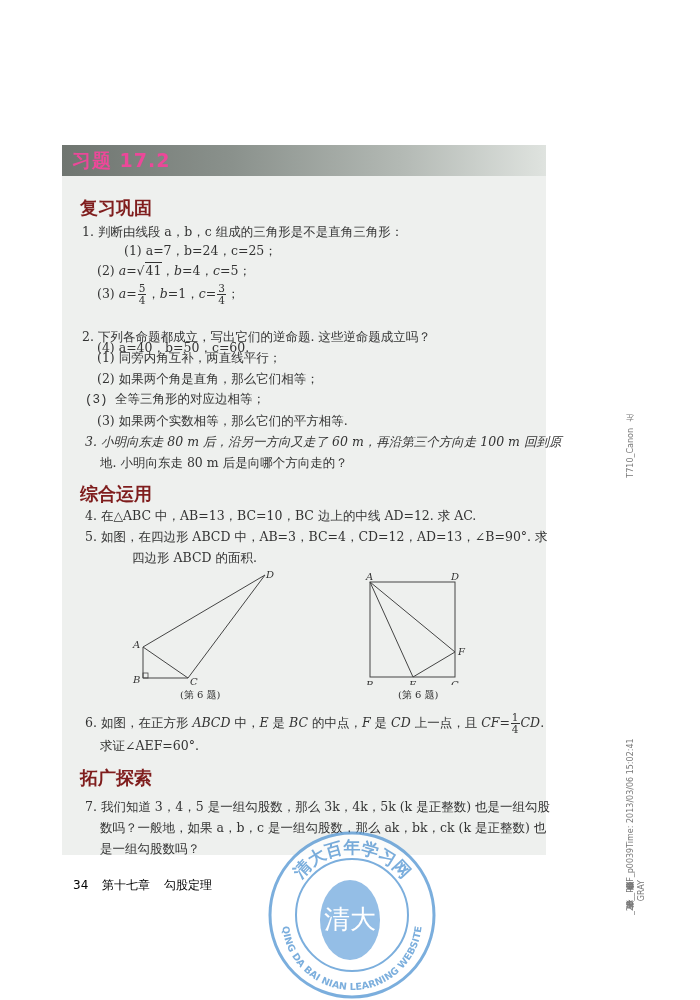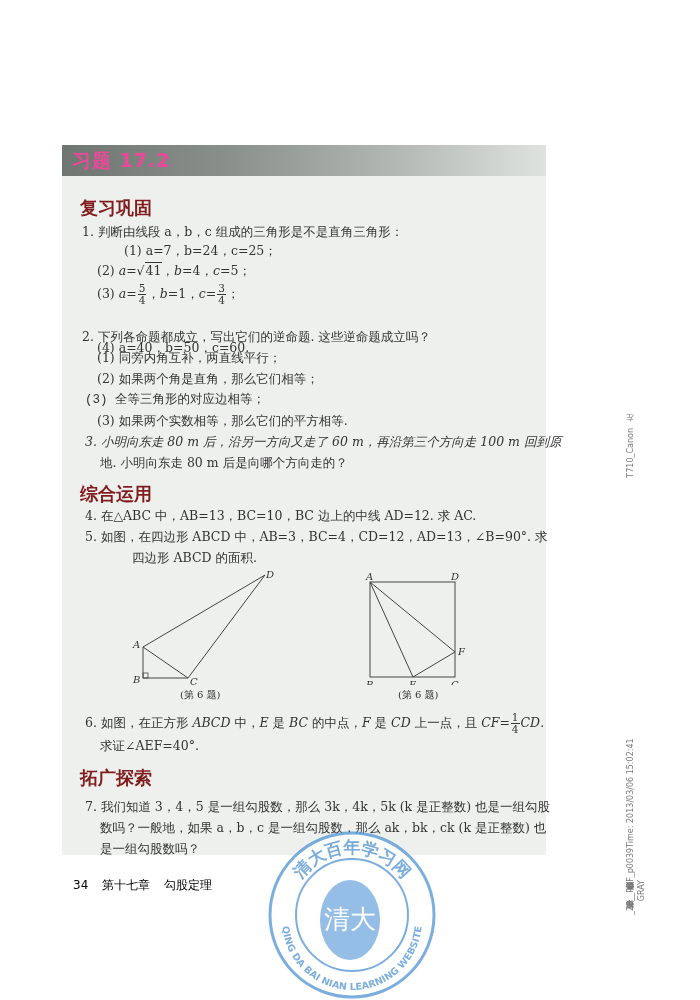--- a/index.html
+++ b/index.html
@@ -107,21 +107,21 @@
     <text x="91" y="118">C</text>
     <text x="98" y="85">F</text>
   </svg>
 </div>
 <div class="caption" style="left:398px;top:688px;">(第 6 题)</div>
 
 <div class="line" style="left:85px;top:712px;">6. 如图，在正方形 <i class="v">ABCD</i> 中，<i class="v">E</i> 是 <i class="v">BC</i> 的中点，<i class="v">F</i> 是 <i class="v">CD</i> 上一点，且 <i class="v">CF</i>=<span class="frac">
       <span class="num">1</span>
       <span>4</span>
     </span><i class="v">CD</i>.</div>
-<div class="line" style="left:100px;top:738px;">求证∠AEF=40°.</div>
+<div class="line" style="left:100px;top:738px;">求证∠AEF=60°.</div>
 
 <div class="section-head" style="left:80px;top:766px;">拓广探索</div>
 
 <div class="line" style="left:85px;top:799px;">7. 我们知道 3，4，5 是一组勾股数，那么 3k，4k，5k (k 是正整数) 也是一组勾股</div>
 <div class="line" style="left:100px;top:820px;">数吗？一般地，如果 a，b，c 是一组勾股数，那么 ak，bk，ck (k 是正整数) 也</div>
 <div class="line" style="left:100px;top:841px;">是一组勾股数吗？</div>
 
 <div class="footer">
   <span>34</span>
   <span>第十七章</span>

